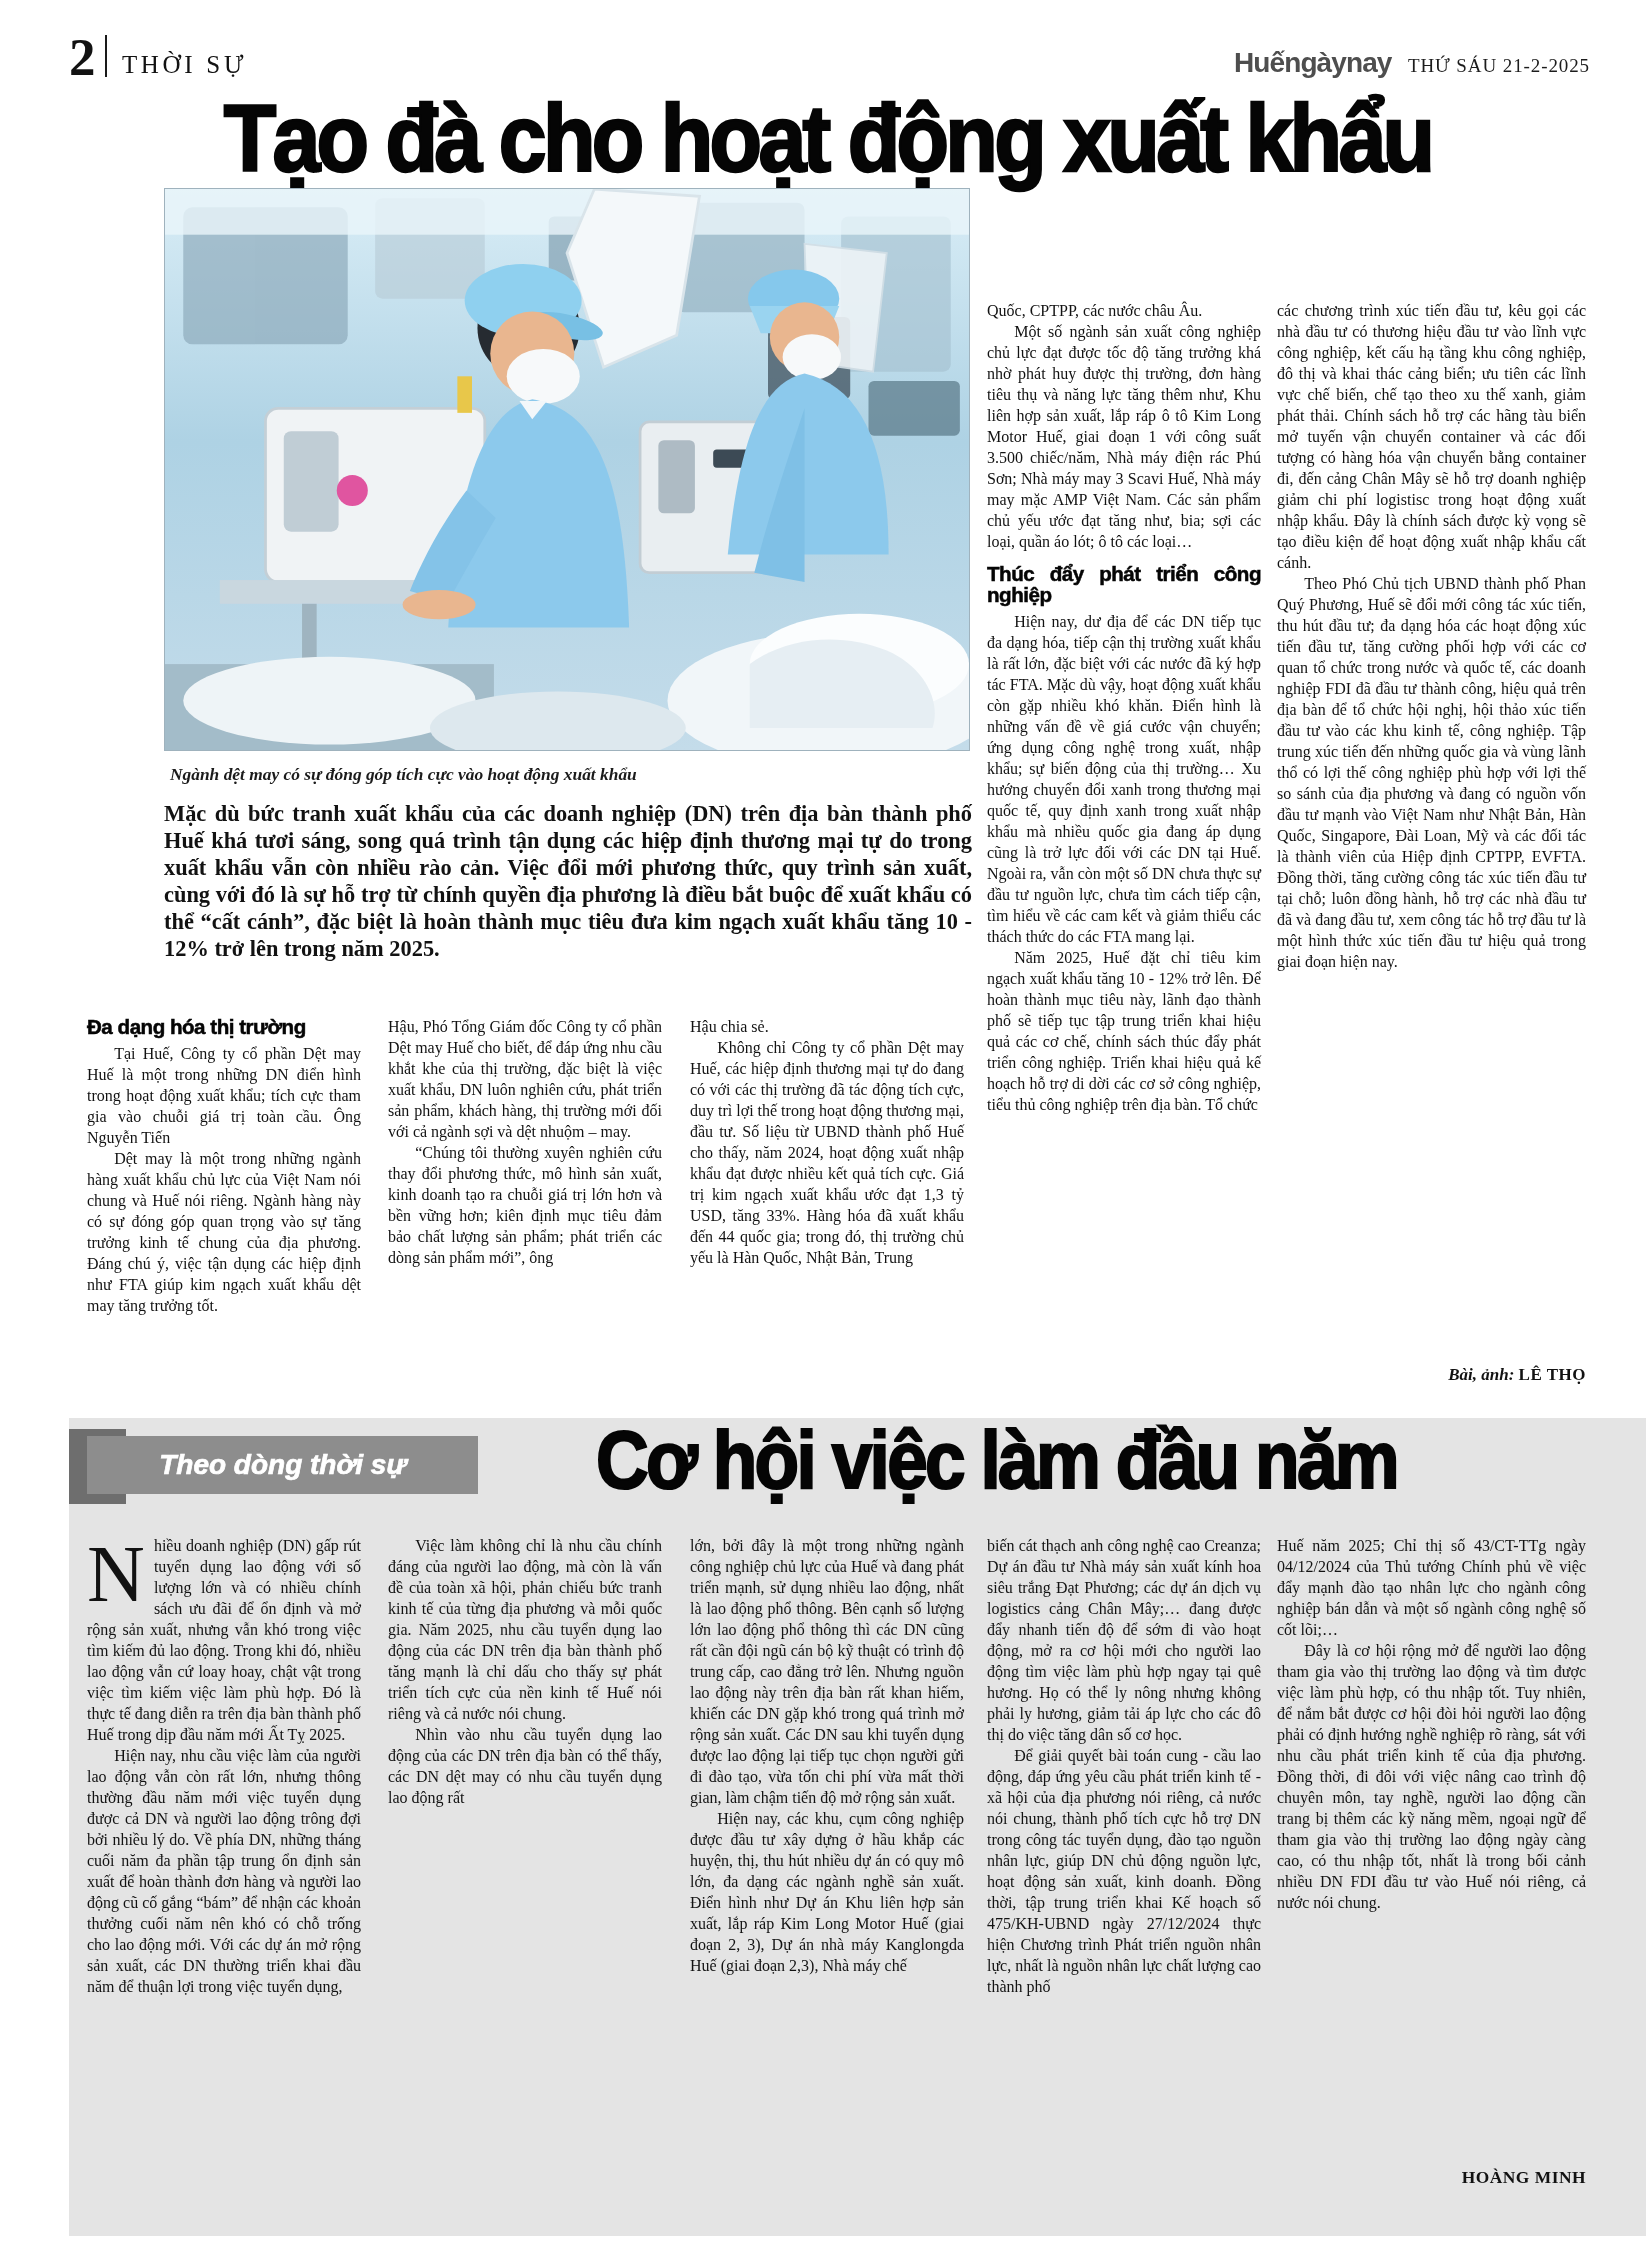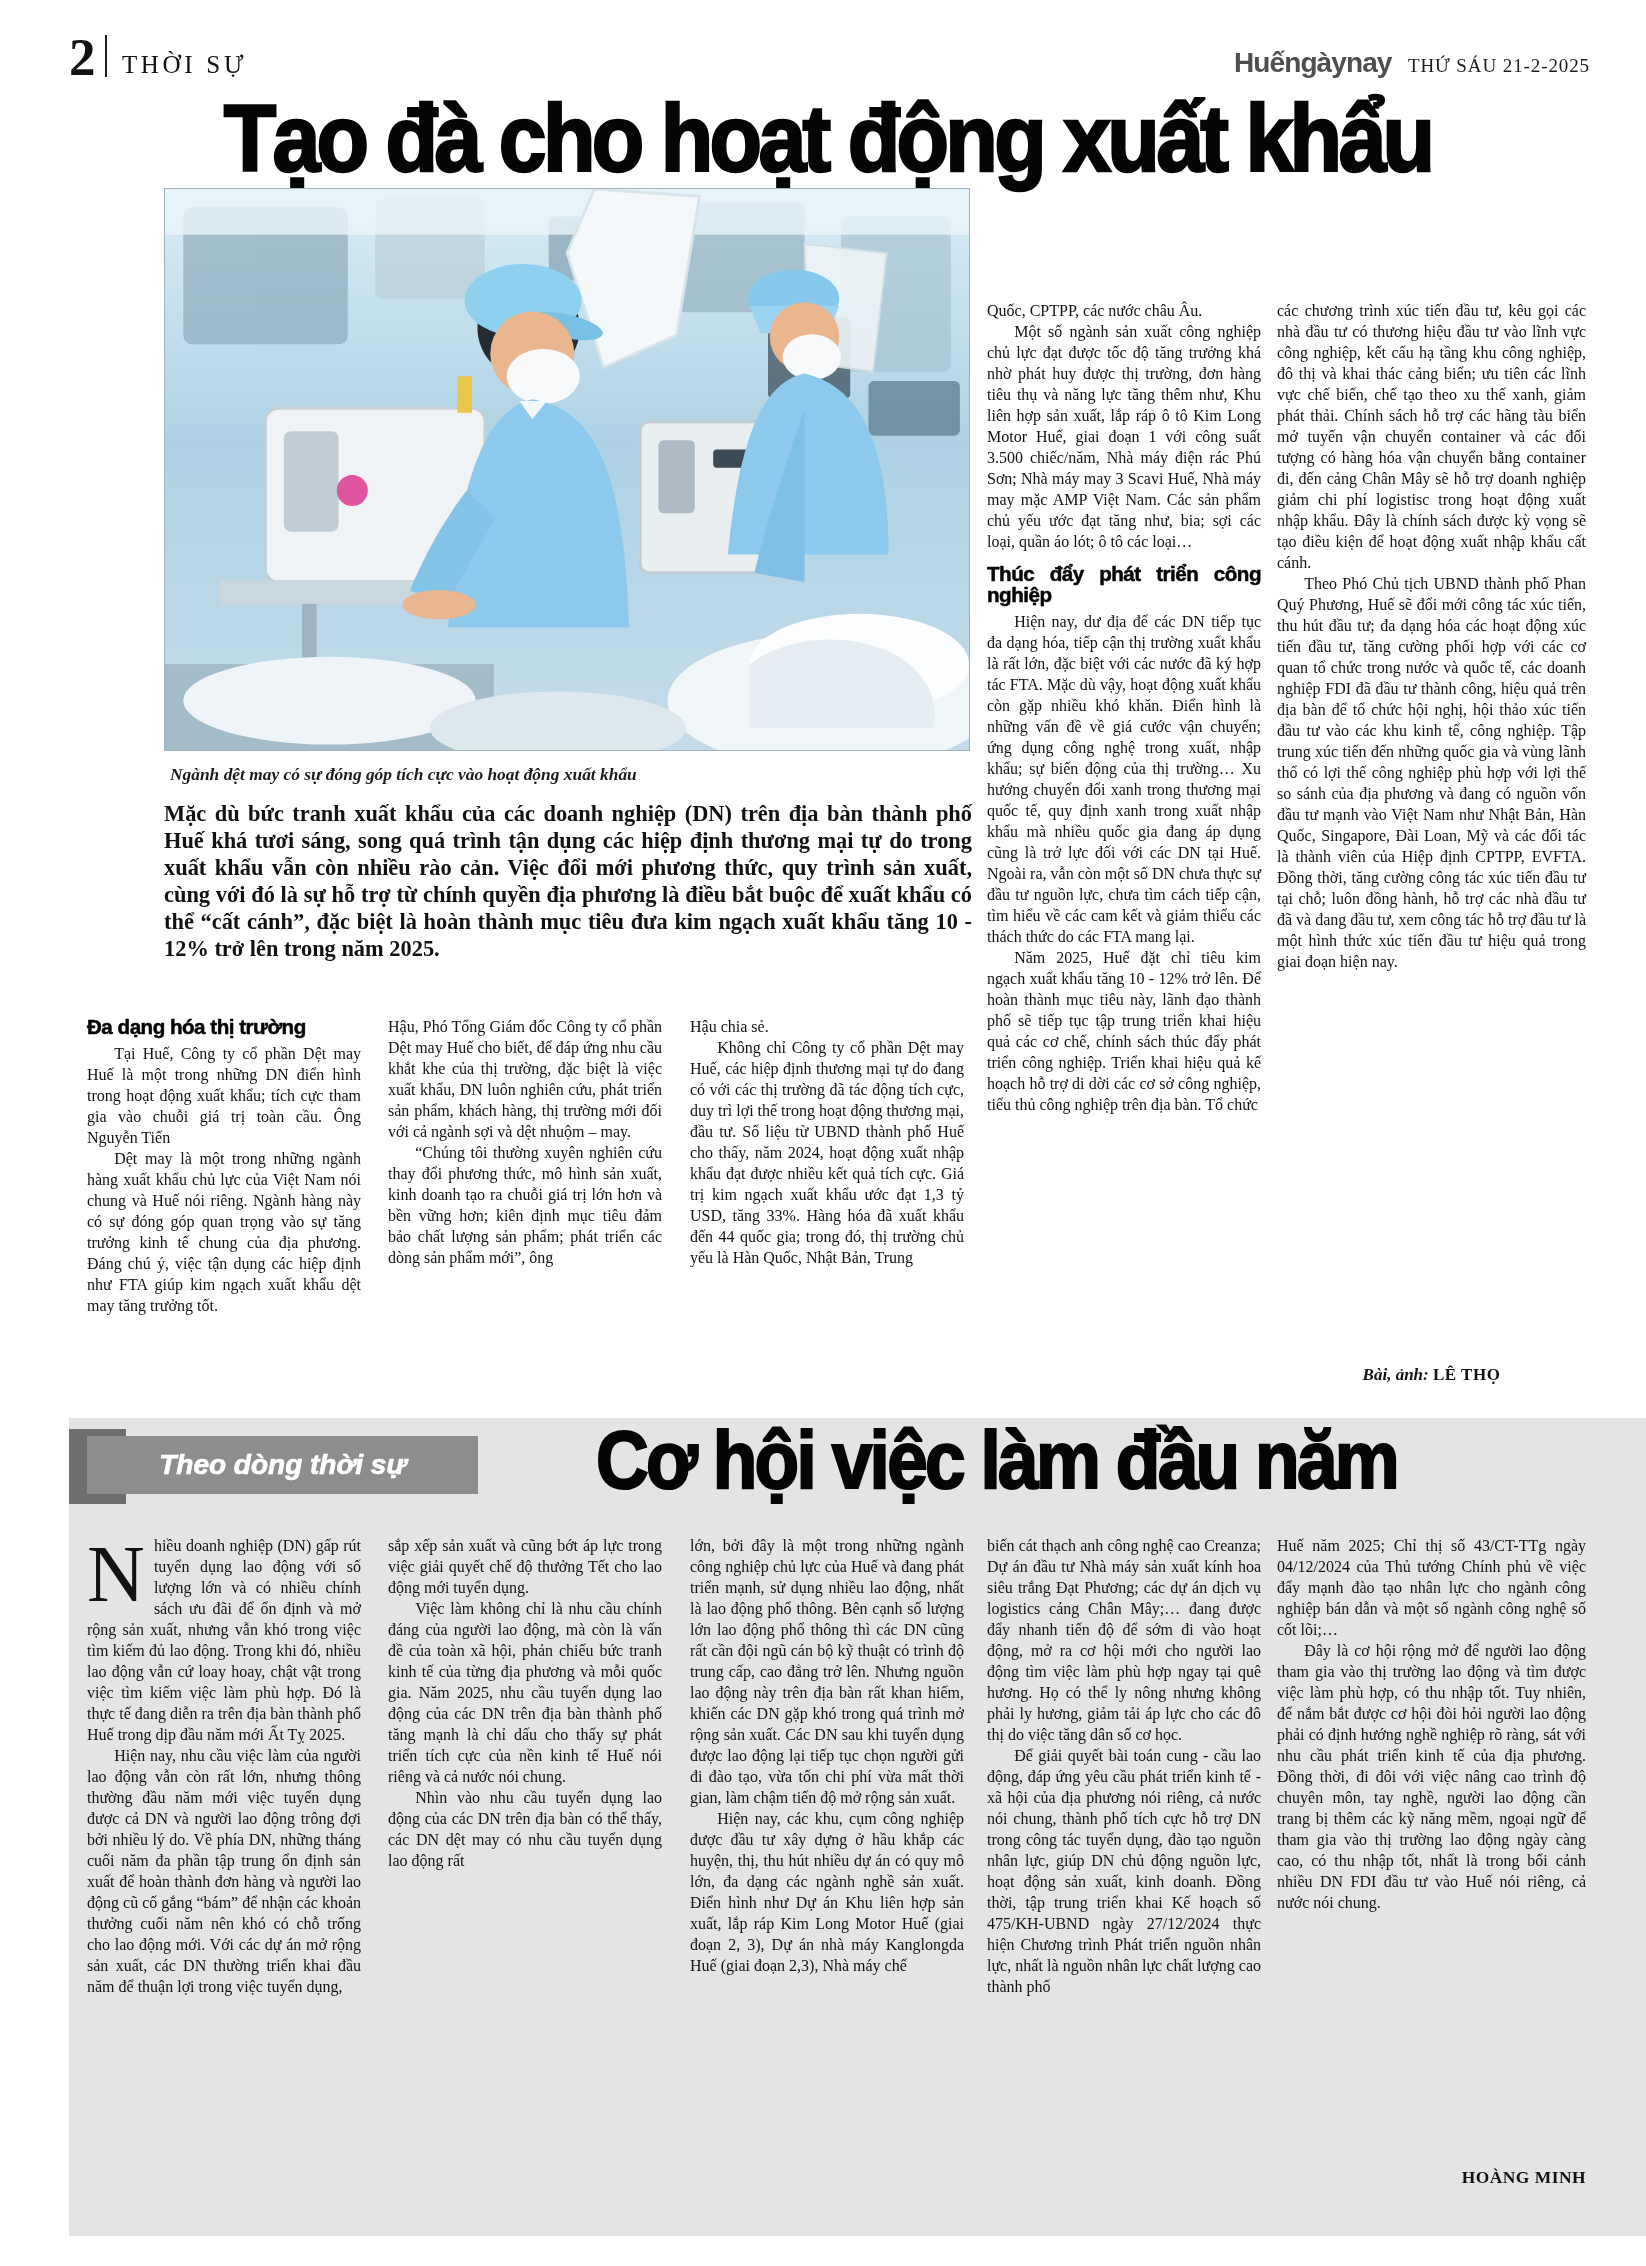--- a/index.html
+++ b/index.html
@@ -29,21 +29,21 @@
   .col p{margin:0;text-indent:1.7em;}
   .col p.cont{text-indent:0;}
   .subhead{font-family:"Liberation Sans",sans-serif;font-weight:bold;font-size:20.6px;
            letter-spacing:-0.5px;margin:0 0 6.4px 0;color:#050505;-webkit-text-stroke:0.5px #050505;}
   .subhead.mid{margin-top:11px;}
   #a1c1{left:87px;top:1016px;}
   #a1c2{left:388px;top:1016px;}
   #a1c3{left:690px;top:1016px;}
   #a1c4{left:987px;top:300px;}
   #a1c5{left:1277px;top:300px;width:309px;}
-  .byline1{position:absolute;left:1277px;top:1365px;width:309px;text-align:center;font-size:17px;}
+  .byline1{position:absolute;left:1277px;top:1365px;width:309px;text-align:right;font-size:17px;}
   .byline-pre{font-style:italic;font-weight:bold;}
   .byline-name{font-weight:bold;letter-spacing:0.5px;}
 
   
   .panel{position:absolute;left:69px;top:1418px;width:1537px;height:818px;background:#e4e4e4;padding-left:48px;}
   .kicker-accent{position:absolute;left:0;top:11px;width:57px;height:75px;background:#6e6e6e;}
   .kicker{position:absolute;left:18.3px;top:18.3px;width:391px;height:58px;background:#8d8d8d;
           display:flex;align-items:center;justify-content:center;}
   .kicker span{font-family:"Liberation Sans",sans-serif;font-weight:bold;font-style:italic;
                font-size:28px;color:#ffffff;letter-spacing:0px;-webkit-text-stroke:0.7px #fff;}
@@ -176,21 +176,20 @@
       <span>Theo dòng thời sự</span>
     </div>
     <div class="headline2">Cơ hội việc làm đầu năm</div>
   </div>
 
   <div id="a2c1" class="col">
       <p class="cont"><span class="dropcap">N</span>hiều doanh nghiệp (DN) gấp rút tuyển dụng lao động với số lượng lớn và có nhiều chính sách ưu đãi để ổn định và mở rộng sản xuất, nhưng vẫn khó trong việc tìm kiếm đủ lao động. Trong khi đó, nhiều lao động vẫn cứ loay hoay, chật vật trong việc tìm kiếm việc làm phù hợp. Đó là thực tế đang diễn ra trên địa bàn thành phố Huế trong dịp đầu năm mới Ất Tỵ 2025.</p>
       <p>Hiện nay, nhu cầu việc làm của người lao động vẫn còn rất lớn, nhưng thông thường đầu năm mới việc tuyển dụng được cả DN và người lao động trông đợi bởi nhiều lý do. Về phía DN, những tháng cuối năm đa phần tập trung ổn định sản xuất để hoàn thành đơn hàng và người lao động cũ cố gắng “bám” để nhận các khoản thưởng cuối năm nên khó có chỗ trống cho lao động mới. Với các dự án mở rộng sản xuất, các DN thường triển khai đầu năm để thuận lợi trong việc tuyển dụng,</p>
     </div>
   <div id="a2c2" class="col">
-      <p class="cont">sắp xếp sản xuất và cũng bớt áp lực trong việc giải quyết chế độ thưởng Tết cho lao động mới tuyển dụng.</p>
       <p>Việc làm không chỉ là nhu cầu chính đáng của người lao động, mà còn là vấn đề của toàn xã hội, phản chiếu bức tranh kinh tế của từng địa phương và mỗi quốc gia. Năm 2025, nhu cầu tuyển dụng lao động của các DN trên địa bàn thành phố tăng mạnh là chỉ dấu cho thấy sự phát triển tích cực của nền kinh tế Huế nói riêng và cả nước nói chung.</p>
       <p>Nhìn vào nhu cầu tuyển dụng lao động của các DN trên địa bàn có thể thấy, các DN dệt may có nhu cầu tuyển dụng lao động rất</p>
     </div>
   <div id="a2c3" class="col">
       <p class="cont">lớn, bởi đây là một trong những ngành công nghiệp chủ lực của Huế và đang phát triển mạnh, sử dụng nhiều lao động, nhất là lao động phổ thông. Bên cạnh số lượng lớn lao động phổ thông thì các DN cũng rất cần đội ngũ cán bộ kỹ thuật có trình độ trung cấp, cao đẳng trở lên. Nhưng nguồn lao động này trên địa bàn rất khan hiếm, khiến các DN gặp khó trong quá trình mở rộng sản xuất. Các DN sau khi tuyển dụng được lao động lại tiếp tục chọn người gửi đi đào tạo, vừa tốn chi phí vừa mất thời gian, làm chậm tiến độ mở rộng sản xuất.</p>
       <p>Hiện nay, các khu, cụm công nghiệp được đầu tư xây dựng ở hầu khắp các huyện, thị, thu hút nhiều dự án có quy mô lớn, đa dạng các ngành nghề sản xuất. Điển hình như Dự án Khu liên hợp sản xuất, lắp ráp Kim Long Motor Huế (giai đoạn 2, 3), Dự án nhà máy Kanglongda Huế (giai đoạn 2,3), Nhà máy chế</p>
     </div>
   <div id="a2c4" class="col">
       <p class="cont">biến cát thạch anh công nghệ cao Creanza; Dự án đầu tư Nhà máy sản xuất kính hoa siêu trắng Đạt Phương; các dự án dịch vụ logistics cảng Chân Mây;… đang được đẩy nhanh tiến độ để sớm đi vào hoạt động, mở ra cơ hội mới cho người lao động tìm việc làm phù hợp ngay tại quê hương. Họ có thể ly nông nhưng không phải ly hương, giảm tải áp lực cho các đô thị do việc tăng dân số cơ học.</p>
       <p>Để giải quyết bài toán cung - cầu lao động, đáp ứng yêu cầu phát triển kinh tế - xã hội của địa phương nói riêng, cả nước nói chung, thành phố tích cực hỗ trợ DN trong công tác tuyển dụng, đào tạo nguồn nhân lực, giúp DN chủ động nguồn lực, hoạt động sản xuất, kinh doanh. Đồng thời, tập trung triển khai Kế hoạch số 475/KH-UBND ngày 27/12/2024 thực hiện Chương trình Phát triển nguồn nhân lực, nhất là nguồn nhân lực chất lượng cao thành phố</p>

